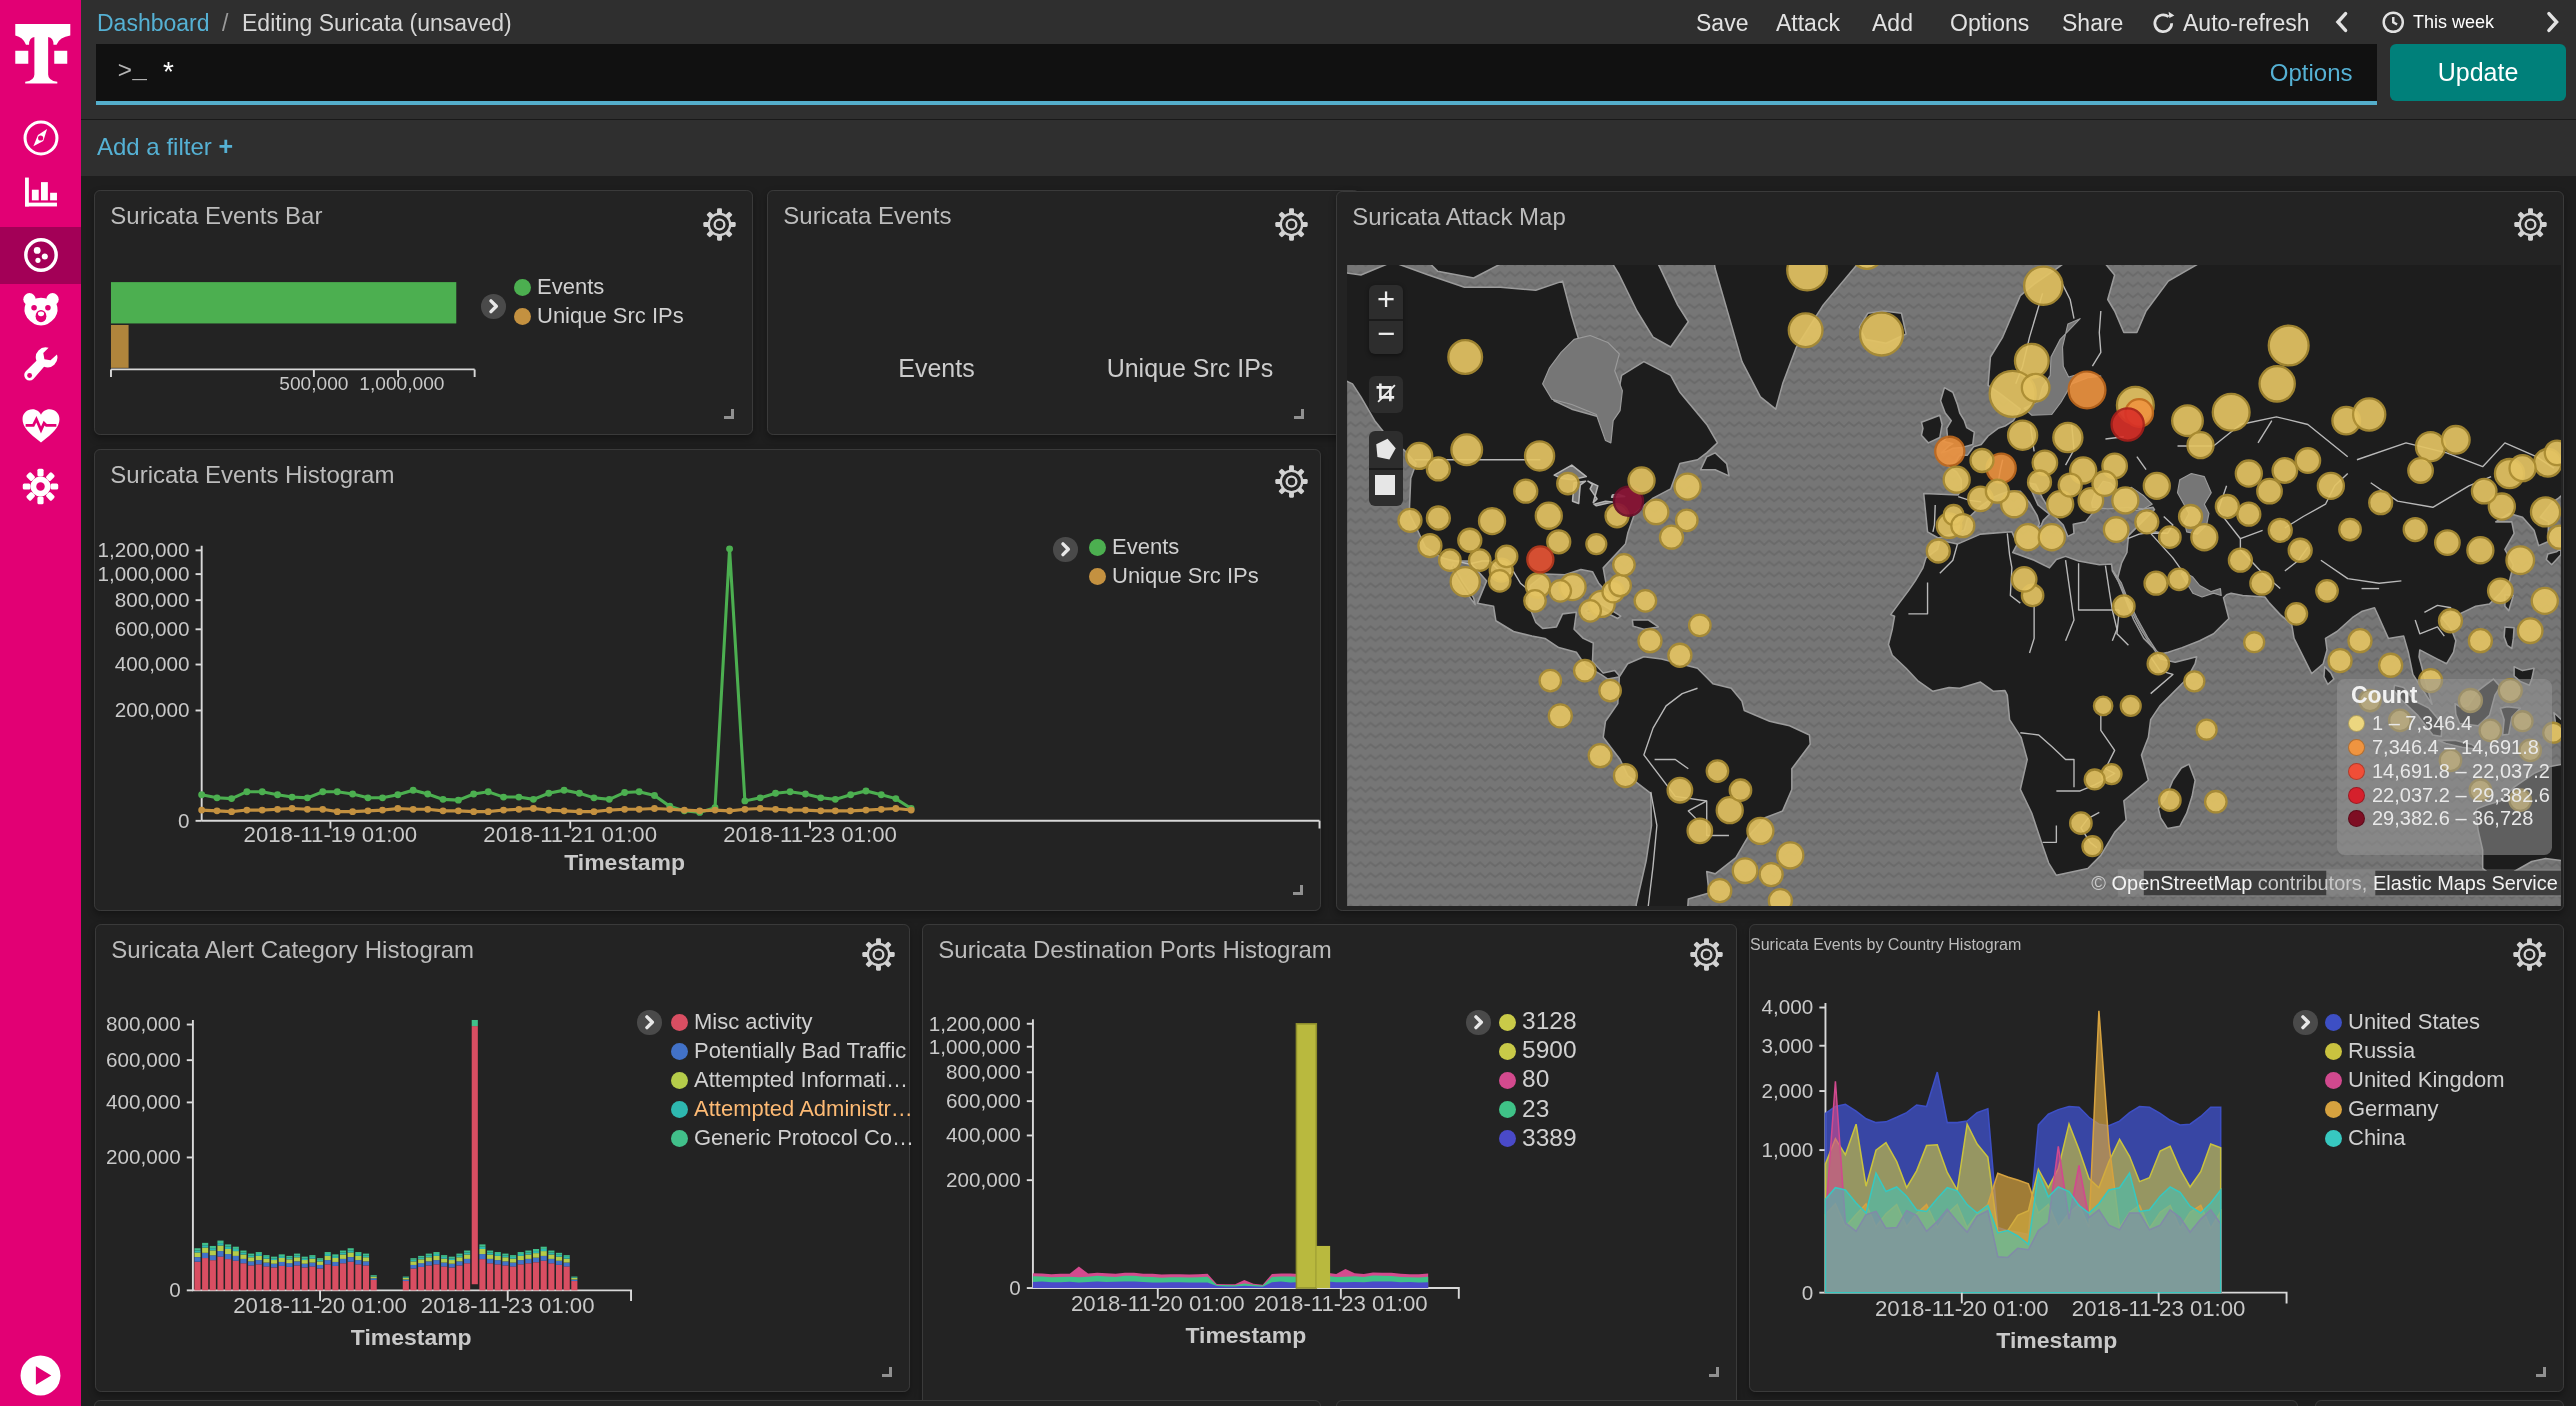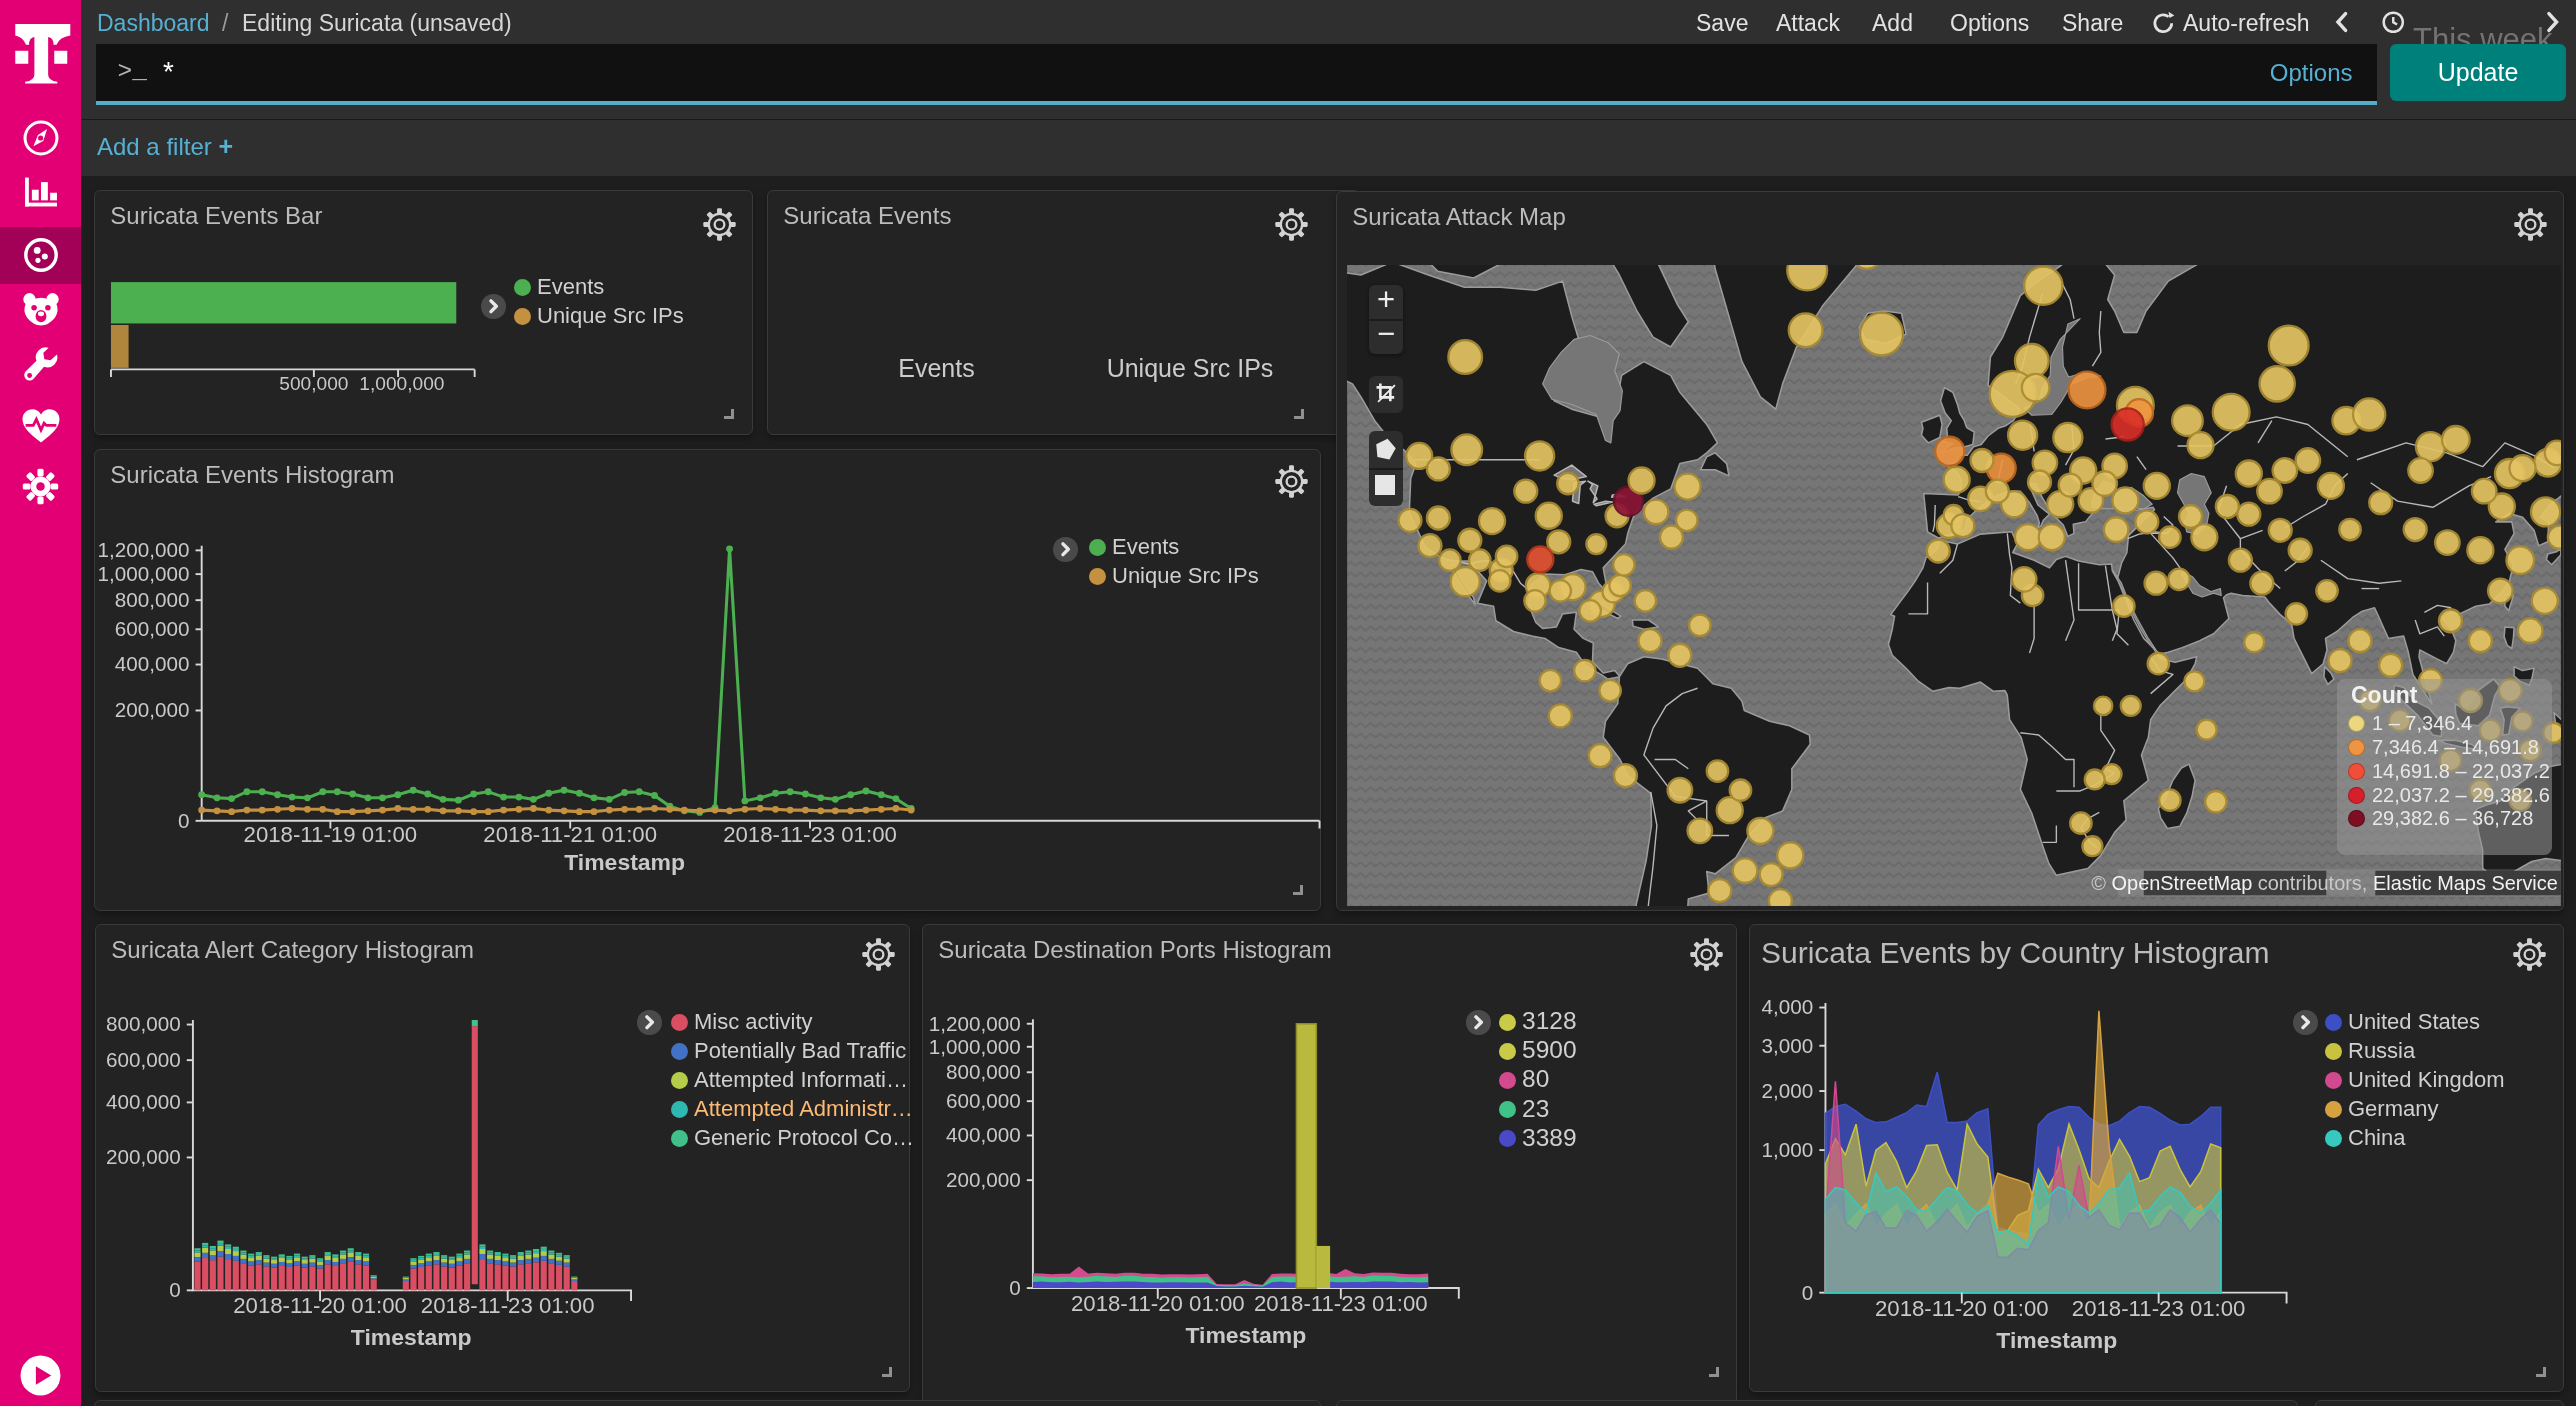--- a/index.html
+++ b/index.html
@@ -86,21 +86,21 @@
 <path d="M23 1 L24 9 L30.5 6 Z" fill="#e2e2e2"></path>
   </svg>
 <div class="abs" style="left:2183px;top:10px;font-size:23px;color:#e2e2e2">Auto-refresh</div>
 <svg class="abs" style="left:2331px;top:9.2px" width="21.5" height="26" viewBox="0 0 28 34">
 <path d="M19 6 L9 17 L19 28" fill="none" stroke="#e2e2e2" stroke-width="4.5" stroke-linecap="round"></path>
   </svg>
 <svg class="abs" style="left:2381px;top:10px" width="24.5" height="24.5" viewBox="0 0 32 32">
 <circle cx="16" cy="16" r="12.5" fill="none" stroke="#e2e2e2" stroke-width="3.2"></circle>
 <path d="M16 9 v7 l5 3" fill="none" stroke="#e2e2e2" stroke-width="3.2"></path>
   </svg>
-<div class="abs" style="left:2413px;top:22px;font-size:31px;color:#737373">This week</div>
+<div class="abs" style="left:2413px;top:12px;font-size:18px;color:#ffffff">This week</div>
 <svg class="abs" style="left:2542px;top:9.2px" width="21.5" height="26" viewBox="0 0 28 34">
 <path d="M9 6 L19 17 L9 28" fill="none" stroke="#e2e2e2" stroke-width="4.5" stroke-linecap="round"></path>
   </svg>
 <div class="abs" style="left:96px;top:44px;width:2281px;height:58px;background:#111">
     <div style="position:absolute;left:21.5px;top:14px;font-size:24.5px;color:#b5b5b5;font-family:'Liberation Mono',monospace">&gt;_</div>
     <div style="position:absolute;left:67px;top:12.3px;font-size:28px;color:#fff">*</div>
     <div style="position:absolute;right:24.5px;top:15.3px;font-size:24px;color:#55b1d4">Options</div>
   </div>
 <div class="abs" style="left:96px;top:101px;width:2281px;height:3.8px;background:#54aecb"></div>
 <div class="abs" style="left:2390px;top:44px;width:176px;height:57px;background:#00807a;border-radius:6.1px;text-align:center;line-height:57px;font-size:25px;color:#fff">Update</div>
@@ -951,21 +951,21 @@
         <rect x="-3.2" y="-21" width="6.4" height="8.4" rx="1.5" transform="rotate(225)"></rect>
         <rect x="-3.2" y="-21" width="6.4" height="8.4" rx="1.5" transform="rotate(270)"></rect>
         <rect x="-3.2" y="-21" width="6.4" height="8.4" rx="1.5" transform="rotate(315)"></rect>
       </g>
       <circle r="13.860000000000001" fill="#232323" stroke="#d2d2d2" stroke-width="3.0"></circle>
       <circle r="6.3" fill="none" stroke="#d2d2d2" stroke-width="3.0"></circle>
     </svg>
     <div style="position:absolute;left:786px;top:442px;width:10px;height:10px;border-right:3.1px solid #909090;border-bottom:3.1px solid #909090"></div>
   </div>
 <div style="position:absolute;left:1749px;top:924px;width:815px;height:468px;background:#232323;border:1.5px solid #3a3a3a;border-radius:6.1px;box-shadow:0 3.8px 7.7px rgba(0,0,0,.3)">
-    <div style="position:absolute;left:11px;top:10.7px;font-size:30px;color:#bcbcbc;white-space:nowrap">Suricata Events by Country Histogram</div>
+    <div style="position:absolute;left:0;top:10.7px;font-size:16px;color:#bcbcbc;white-space:nowrap">Suricata Events by Country Histogram</div>
     <svg style="position:absolute;left:0;top:0" width="815" height="468" viewBox="0 0 1063 611">
       <text x="82" y="116.73667384497838" font-size="27" fill="#c9c9c9" text-anchor="end" font-family="Liberation Sans">4,000</text>
       <line x1="90" y1="107.73667384497838" x2="98" y2="107.73667384497838" stroke="#d8d8d8" stroke-width="2.5"></line>
       <text x="82" y="166.61050265245922" font-size="27" fill="#c9c9c9" text-anchor="end" font-family="Liberation Sans">3,000</text>
       <line x1="90" y1="157.61050265245922" x2="98" y2="157.61050265245922" stroke="#d8d8d8" stroke-width="2.5"></line>
       <text x="82" y="225.7700776887247" font-size="27" fill="#c9c9c9" text-anchor="end" font-family="Liberation Sans">2,000</text>
       <line x1="90" y1="216.7700776887247" x2="98" y2="216.7700776887247" stroke="#d8d8d8" stroke-width="2.5"></line>
       <text x="82" y="302.8683369224892" font-size="27" fill="#c9c9c9" text-anchor="end" font-family="Liberation Sans">1,000</text>
       <line x1="90" y1="293.8683369224892" x2="98" y2="293.8683369224892" stroke="#d8d8d8" stroke-width="2.5"></line>
       <text x="82" y="489.0" font-size="27" fill="#c9c9c9" text-anchor="end" font-family="Liberation Sans">0</text>

